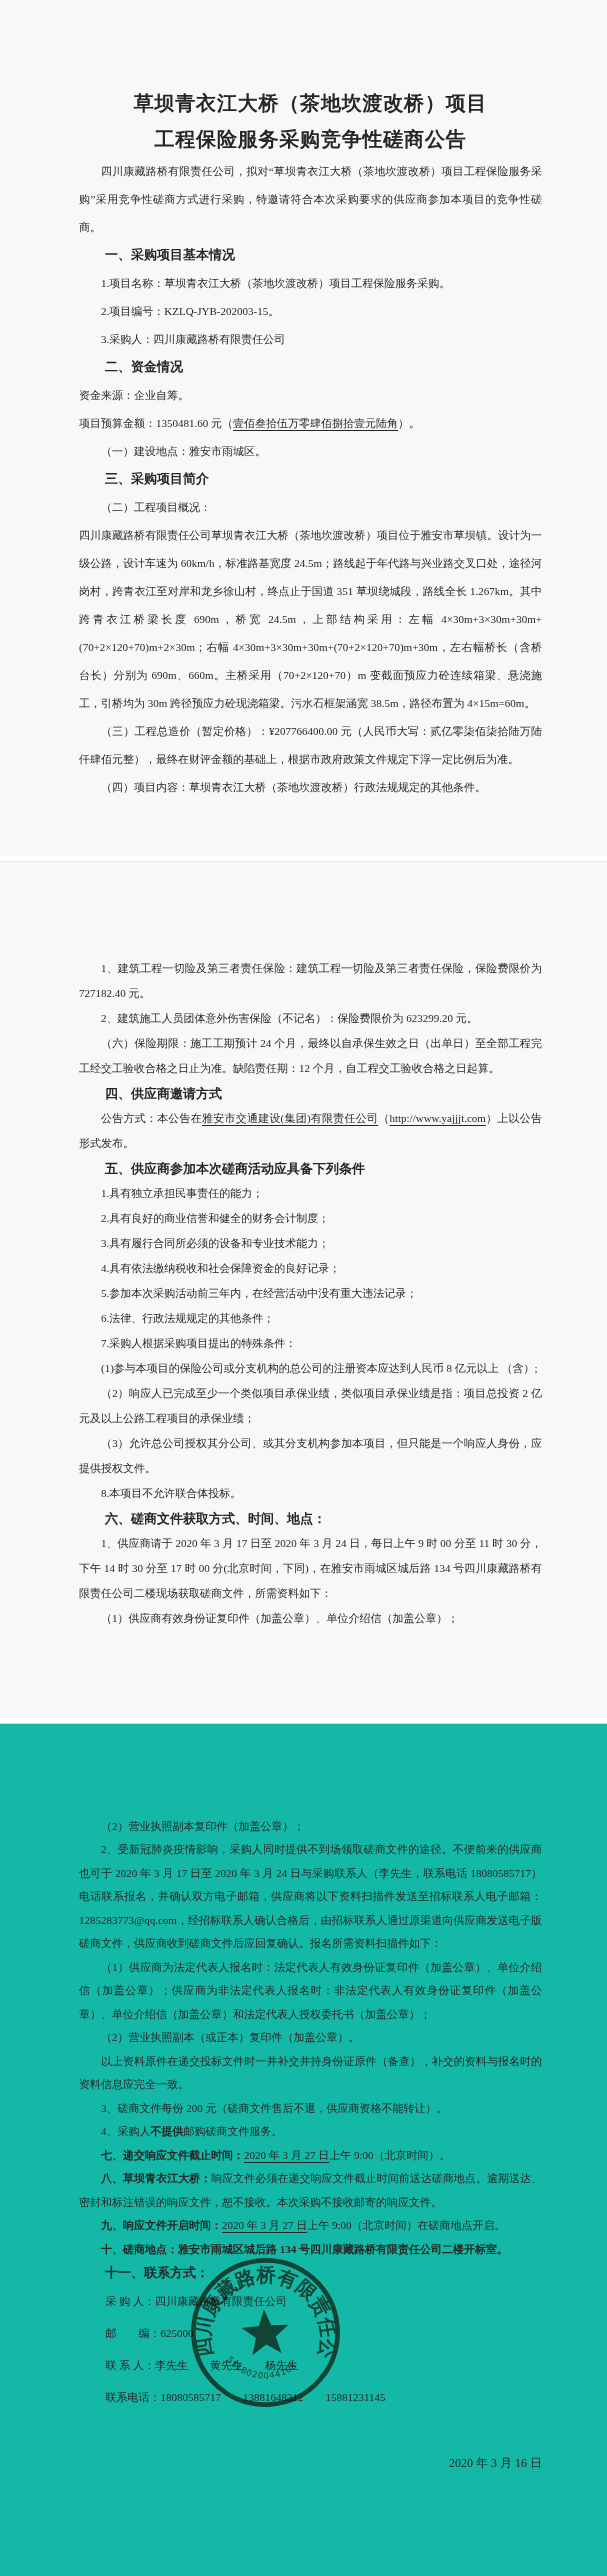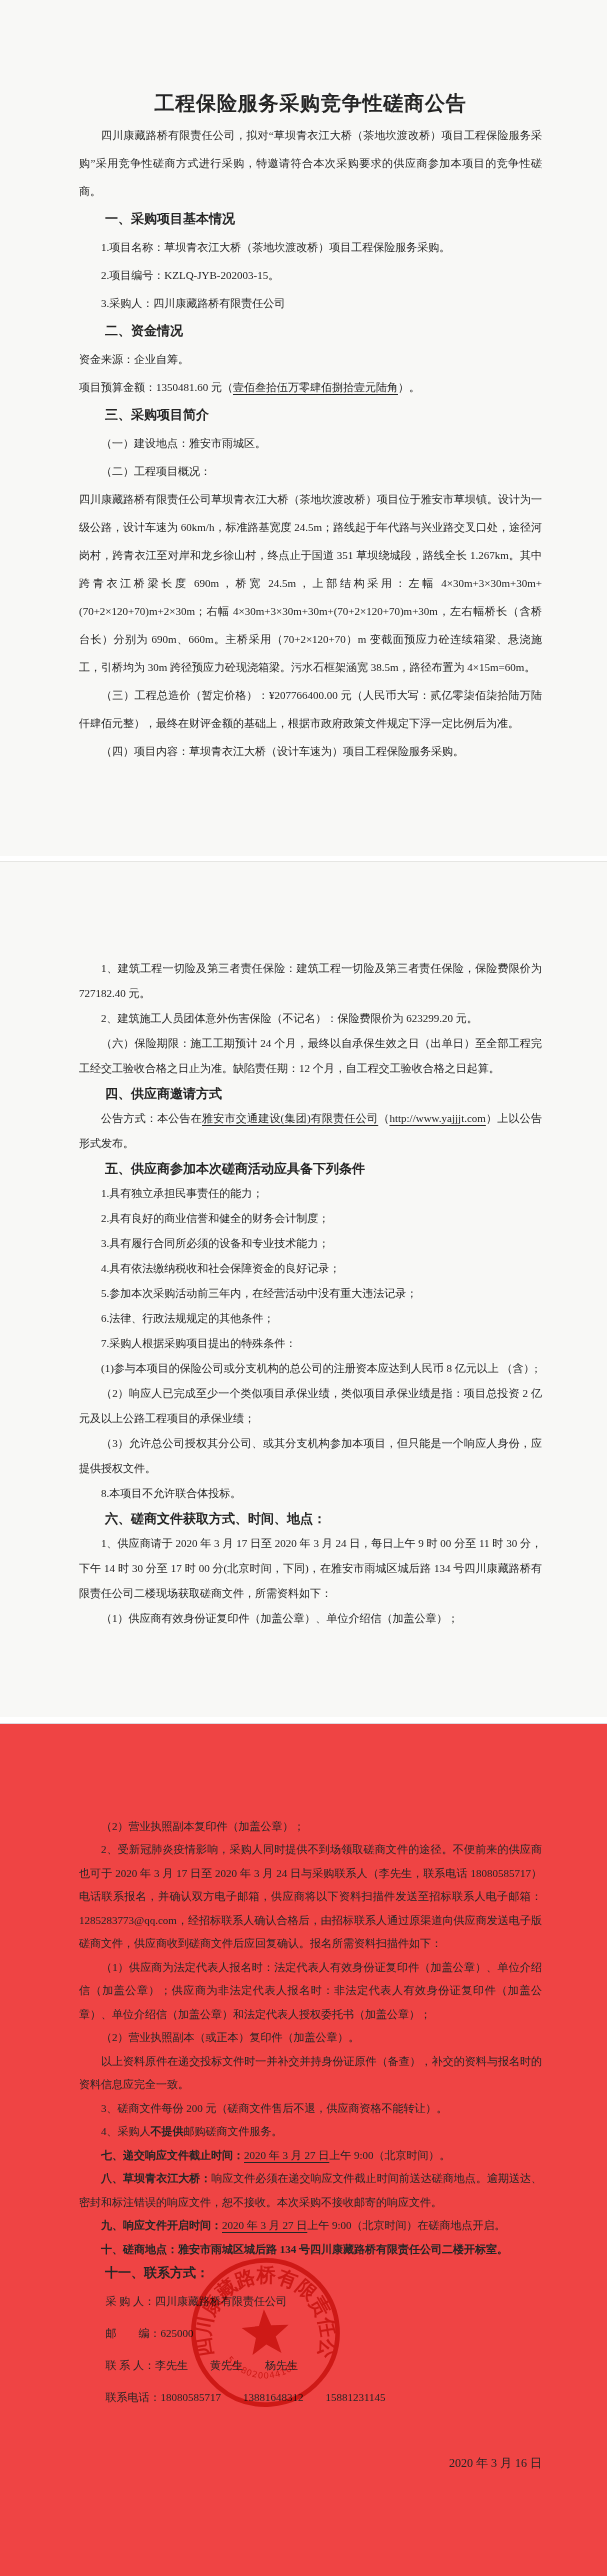--- a/index.html
+++ b/index.html
@@ -14,21 +14,21 @@
     position:relative;
     width:607px;
     box-sizing:border-box;
     padding-left:79px;
     padding-right:65px;
     background:#f8f8f6;
     overflow:hidden;
   }
   .page-1 { height:856px; padding-top:85px; }
   .page-2 { height:856px; padding-top:94px; border-top:0.8px solid #e6e6e3; }
-  .page-3 { height:854px; padding-top:91px; background:#ef4444; border-top:0.8px solid #e0dae2; }
+  .page-3 { height:854px; padding-top:91px; background:#14b8a6; border-top:0.8px solid #e0dae2; }
   .page-gap { height:5.3px; background:#ffffff; }
   .para {
     font-size:11px;
     text-align:justify;
     text-justify:inter-ideograph;
   }
   .page-1 .para { line-height:28px; }
   .page-2 .para { line-height:25px; }
   .page-3 .para { line-height:23.5px; }
   .para.title {
@@ -63,35 +63,36 @@
     pointer-events:none;
   }
 </style>
 </head>
 <body>
 
 <div class="doc">
 
   <div class="page page-1">
     <div>
+        <div class="para title"><span class="b">草坝青衣江大桥（茶地坎渡改桥）项目</span></div>
         <div class="para title" style="margin-bottom: 0;"><span class="b">工程保险服务采购竞争性磋商公告</span></div>
         <div class="para  indent"><span>四川康藏路桥有限责任公司，拟对“草坝青衣江大桥（茶地坎渡改桥）项目工程保险服务采购”采用竞争性磋商方式进行采购，特邀请符合本次采购要求的供应商参加本项目的竞争性磋商。</span></div>
         <div class="para heading indent"><span class="b">一、采购项目基本情况</span></div>
         <div class="para  indent"><span>1.项目名称：草坝青衣江大桥（茶地坎渡改桥）项目工程保险服务采购。</span></div>
         <div class="para  indent"><span>2.项目编号：KZLQ-JYB-202003-15。</span></div>
         <div class="para  indent"><span>3.采购人：四川康藏路桥有限责任公司</span></div>
         <div class="para heading indent"><span class="b">二、资金情况</span></div>
         <div class="para"><span>资金来源：企业自筹。</span></div>
         <div class="para"><span>项目预算金额：1350481.60 元（</span><span class="u">壹佰叁拾伍万零肆佰捌拾壹元陆角</span><span>）。</span></div>
+        <div class="para  indent"><span>（一）建设地点：雅安市雨城区。</span></div>
         <div class="para heading indent"><span class="b">三、采购项目简介</span></div>
-        <div class="para  indent"><span>（一）建设地点：雅安市雨城区。</span></div>
         <div class="para  indent"><span>（二）工程项目概况：</span></div>
         <div class="para"><span>四川康藏路桥有限责任公司草坝青衣江大桥（茶地坎渡改桥）项目位于雅安市草坝镇。设计为一级公路，设计车速为 60km/h，标准路基宽度 24.5m；路线起于年代路与兴业路交叉口处，途径河岗村，跨青衣江至对岸和龙乡徐山村，终点止于国道 351 草坝绕城段，路线全长 1.267km。其中跨青衣江桥梁长度 690m，桥宽 24.5m，上部结构采用：左幅 4×30m+3×30m+30m+(70+2×120+70)m+2×30m；右幅 4×30m+3×30m+30m+(70+2×120+70)m+30m，左右幅桥长（含桥台长）分别为 690m、660m。主桥采用（70+2×120+70）m 变截面预应力砼连续箱梁、悬浇施工，引桥均为 30m 跨径预应力砼现浇箱梁。污水石框架涵宽 38.5m，路径布置为 4×15m=60m。</span></div>
         <div class="para  indent"><span>（三）工程总造价（暂定价格）：¥207766400.00 元（人民币大写：贰亿零柒佰柒拾陆万陆仟肆佰元整），最终在财评金额的基础上，根据市政府政策文件规定下浮一定比例后为准。</span></div>
-        <div class="para  indent"><span>（四）项目内容：草坝青衣江大桥（设计车速为）项目工程保险服务采购。</span></div>
+        <div class="para  indent"><span>（四）项目内容：草坝青衣江大桥（茶地坎渡改桥）行政法规规定的其他条件。</span></div>
       </div>
   </div>
 
   <div class="page-gap"></div>
 
   <div class="page page-2">
     <div>
         <div class="para  indent"><span>1、建筑工程一切险及第三者责任保险：建筑工程一切险及第三者责任保险，保险费限价为 727182.40 元。</span></div>
         <div class="para  indent"><span>2、建筑施工人员团体意外伤害保险（不记名）：保险费限价为 623299.20 元。</span></div>
         <div class="para  indent"><span>（六）保险期限：施工工期预计 24 个月，最终以自承保生效之日（出单日）至全部工程完工经交工验收合格之日止为准。缺陷责任期：12 个月，自工程交工验收合格之日起算。</span></div>

